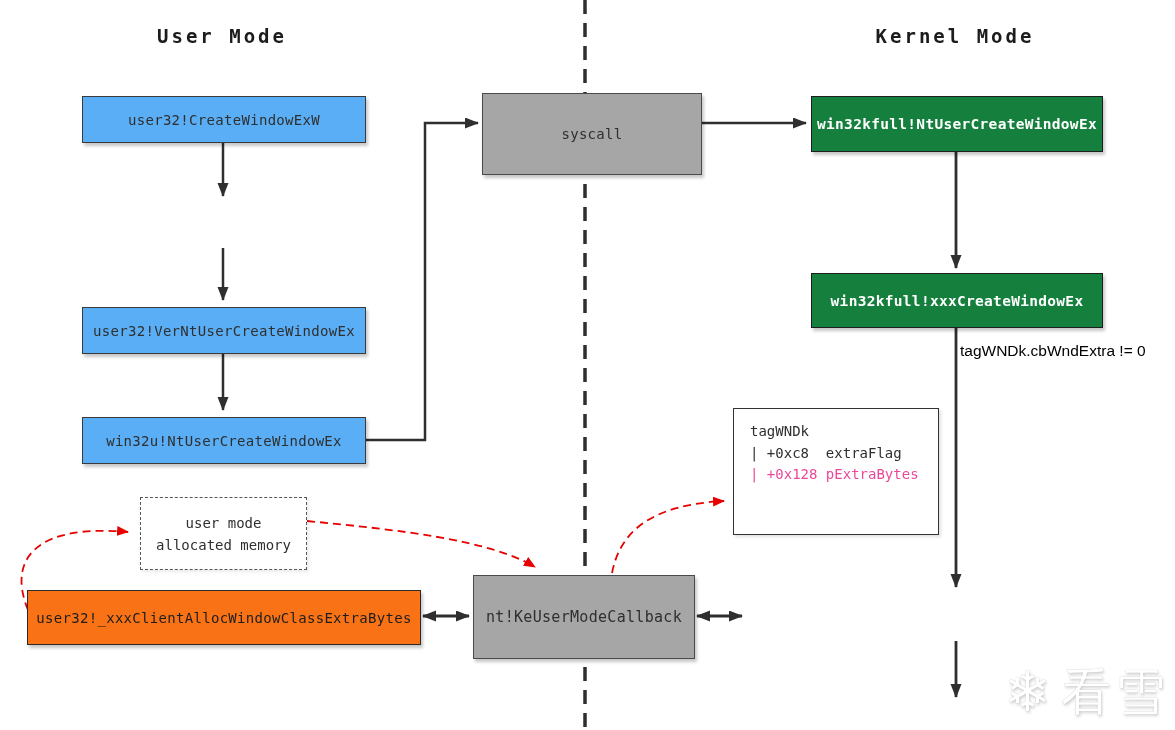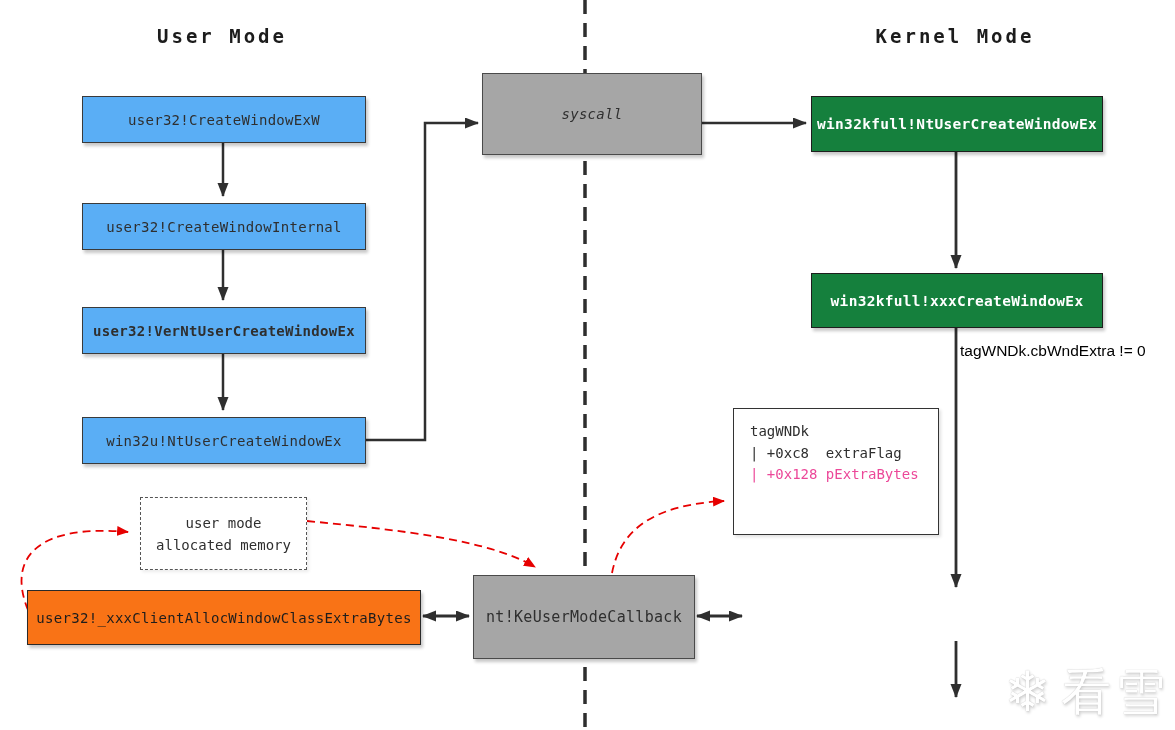--- a/index.html
+++ b/index.html
@@ -79,25 +79,24 @@
 
     <path d="M 28 610 C 6 556 40 524 128 532" fill="none" stroke="#e60000" stroke-width="1.8" stroke-dasharray="8 5" marker-end="url(#ahr)"></path>
     <path d="M 307 521 C 400 530 490 540 535 567" fill="none" stroke="#e60000" stroke-width="1.8" stroke-dasharray="8 5" marker-end="url(#ahr)"></path>
     <path d="M 612 573 C 620 532 650 505 724 501" fill="none" stroke="#e60000" stroke-width="1.8" stroke-dasharray="8 5" marker-end="url(#ahr)"></path>
   </svg>
 
   <div class="title" style="left:222px;top:25px;">User Mode</div>
   <div class="title" style="left:955px;top:25px;">Kernel Mode</div>
 
   <div class="box blue" style="left:82px;top:96px;width:282px;height:45px;">user32!CreateWindowExW</div>
-  <div class="box blue" style="left:82px;top:203px;width:282px;height:45px;">user32!CreateWindowInternal</div>
-  <div class="box blue" style="left:82px;top:307px;width:282px;height:45px;font-weight:bold;">user32!VerNtUserCreateWindowEx</div>
+  <div class="box blue" style="left:82px;top:307px;width:282px;height:45px;">user32!VerNtUserCreateWindowEx</div>
   <div class="box blue" style="left:82px;top:417px;width:282px;height:45px;">win32u!NtUserCreateWindowEx</div>
 
-  <div class="box gray" style="left:482px;top:73px;width:218px;height:80px;font-style:italic;">syscall</div>
+  <div class="box gray" style="left:482px;top:93px;width:218px;height:80px;">syscall</div>
 
   <div class="box dark" style="left:811px;top:96px;width:290px;height:54px;">win32kfull!NtUserCreateWindowEx</div>
   <div class="box dark" style="left:811px;top:273px;width:290px;height:53px;">win32kfull!xxxCreateWindowEx</div>
 
   <div class="cond" style="left:960px;top:342px;">tagWNDk.cbWndExtra != 0</div>
 
   <div class="tagbox" style="left:733px;top:408px;width:176px;height:113px;">
     <div class="row">tagWNDk</div>
     <div class="row">| +0xc8  extraFlag</div>
     <div class="row red">| +0x128 pExtraBytes</div>

